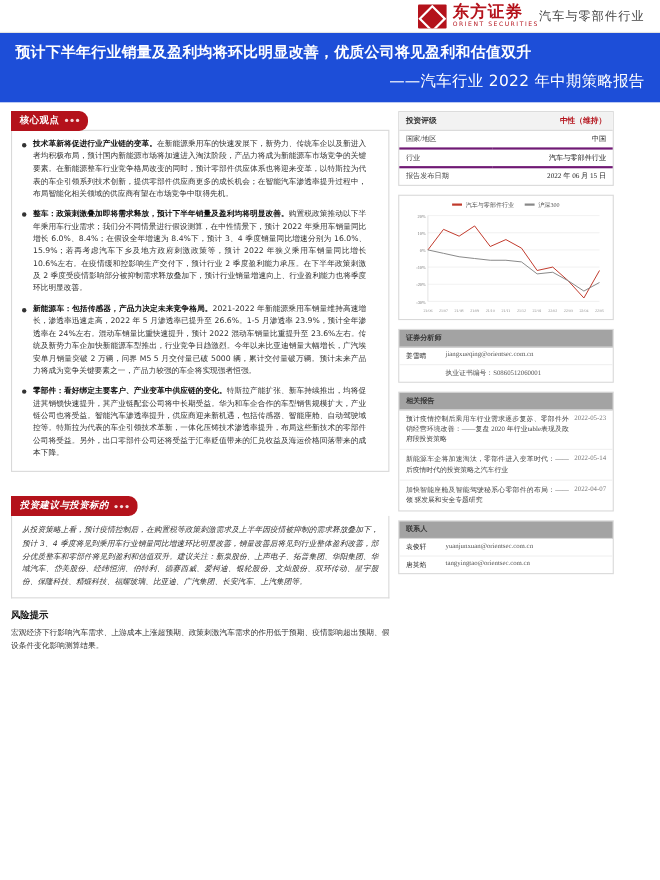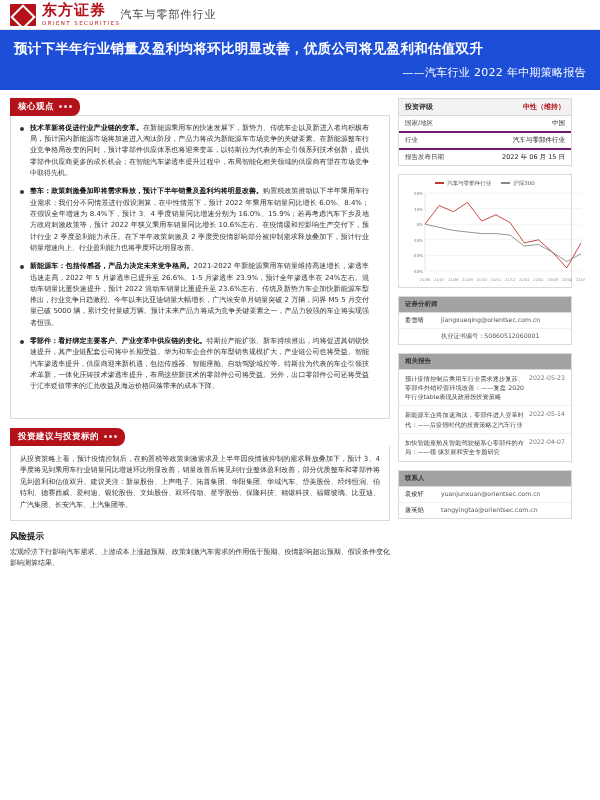--- a/index.html
+++ b/index.html
@@ -8,21 +8,21 @@
     background:#ffffff;
     font-family:"DejaVu Sans","Liberation Sans",sans-serif;
     font-size:7px;
     color:#222;
     overflow:hidden;
     position:relative;
   }
   
   .topbar{
     height:30px;
-    display:flex;align-items:center;justify-content:flex-start;
+    display:flex;align-items:center;justify-content:flex-end;
     padding:0 14px 0 10px;
     box-sizing:border-box;
     border-bottom:1px solid #e3e3e3;
     background:#fff;
   }
   .brand{display:flex;align-items:center;gap:6px;}
   .brand-mark{
     width:26px;height:22px;background:#b4121b;
     position:relative;overflow:hidden;
     border-radius:1px;
@@ -36,26 +36,26 @@
   .brand-text{display:flex;flex-direction:column;justify-content:center;}
   .industry-label{font-size:11px;color:#444;letter-spacing:1px;}
 
   
   .titleband{
     background:#1d4ed8;color:#fff;
     padding:9px 14px 10px 14px;
     box-sizing:border-box;
   }
   .maintitle{font-size:13.5px;font-weight:bold;line-height:1.45;letter-spacing:.3px;}
-  .subtitle{font-size:11px;text-align:right;margin-top:6px;letter-spacing:.3px;}
+  .subtitle{font-size:14px;text-align:right;margin-top:6px;letter-spacing:.3px;}
 
   
   .wrap{display:flex;padding:8px 10px 0 10px;box-sizing:border-box;gap:8px;}
-  .left{width:380px;}
-  .right{width:174px;}
+  .left{width:344px;}
+  .right{width:196px;font-family:Liberation Serif, serif;}
 
   
   .sec-head{
     background:#b4121b;color:#fff;
     font-size:8.5px;font-weight:bold;
     padding:3px 8px;
     display:inline-flex;align-items:center;gap:5px;
     border-radius:0 8px 8px 0;
     letter-spacing:.5px;
   }
@@ -68,29 +68,29 @@
     box-sizing:border-box;
     margin-top:-1px;
   }
   .sec-box.first{border-top:1px solid #d9d9d9;}
 
   ul.points{list-style:none;margin:0;padding:0;}
   ul.points li{
     position:relative;padding-left:10px;margin-bottom:7px;
     font-size:7px;line-height:1.62;text-align:justify;color:#333;
   }
-  ul.points li:last-child{margin-bottom:16px;}
+  ul.points li:last-child{margin-bottom:1px;}
   ul.points li:before{
     content:"";position:absolute;left:0;top:4px;
     width:4px;height:4px;background:#333;border-radius:50%;
   }
   .kw{font-weight:bold;color:#111;}
 
   
-  .invest-wrap{margin-top:9px;}
+  .invest-wrap{margin-top:22px;font-style:italic;}
   .invest-body{
     border:1px solid #d9d9d9;border-top:none;
     padding:8px 9px;font-size:7px;line-height:1.65;text-align:justify;color:#333;
     box-sizing:border-box;
   }
   .risk-title{font-size:8.5px;font-weight:bold;color:#111;margin:10px 0 4px 0;}
   .risk-body{font-size:7px;line-height:1.65;text-align:justify;color:#333;}
 
   
   .rbox{border:1px solid #d9d9d9;box-sizing:border-box;margin-bottom:8px;}

